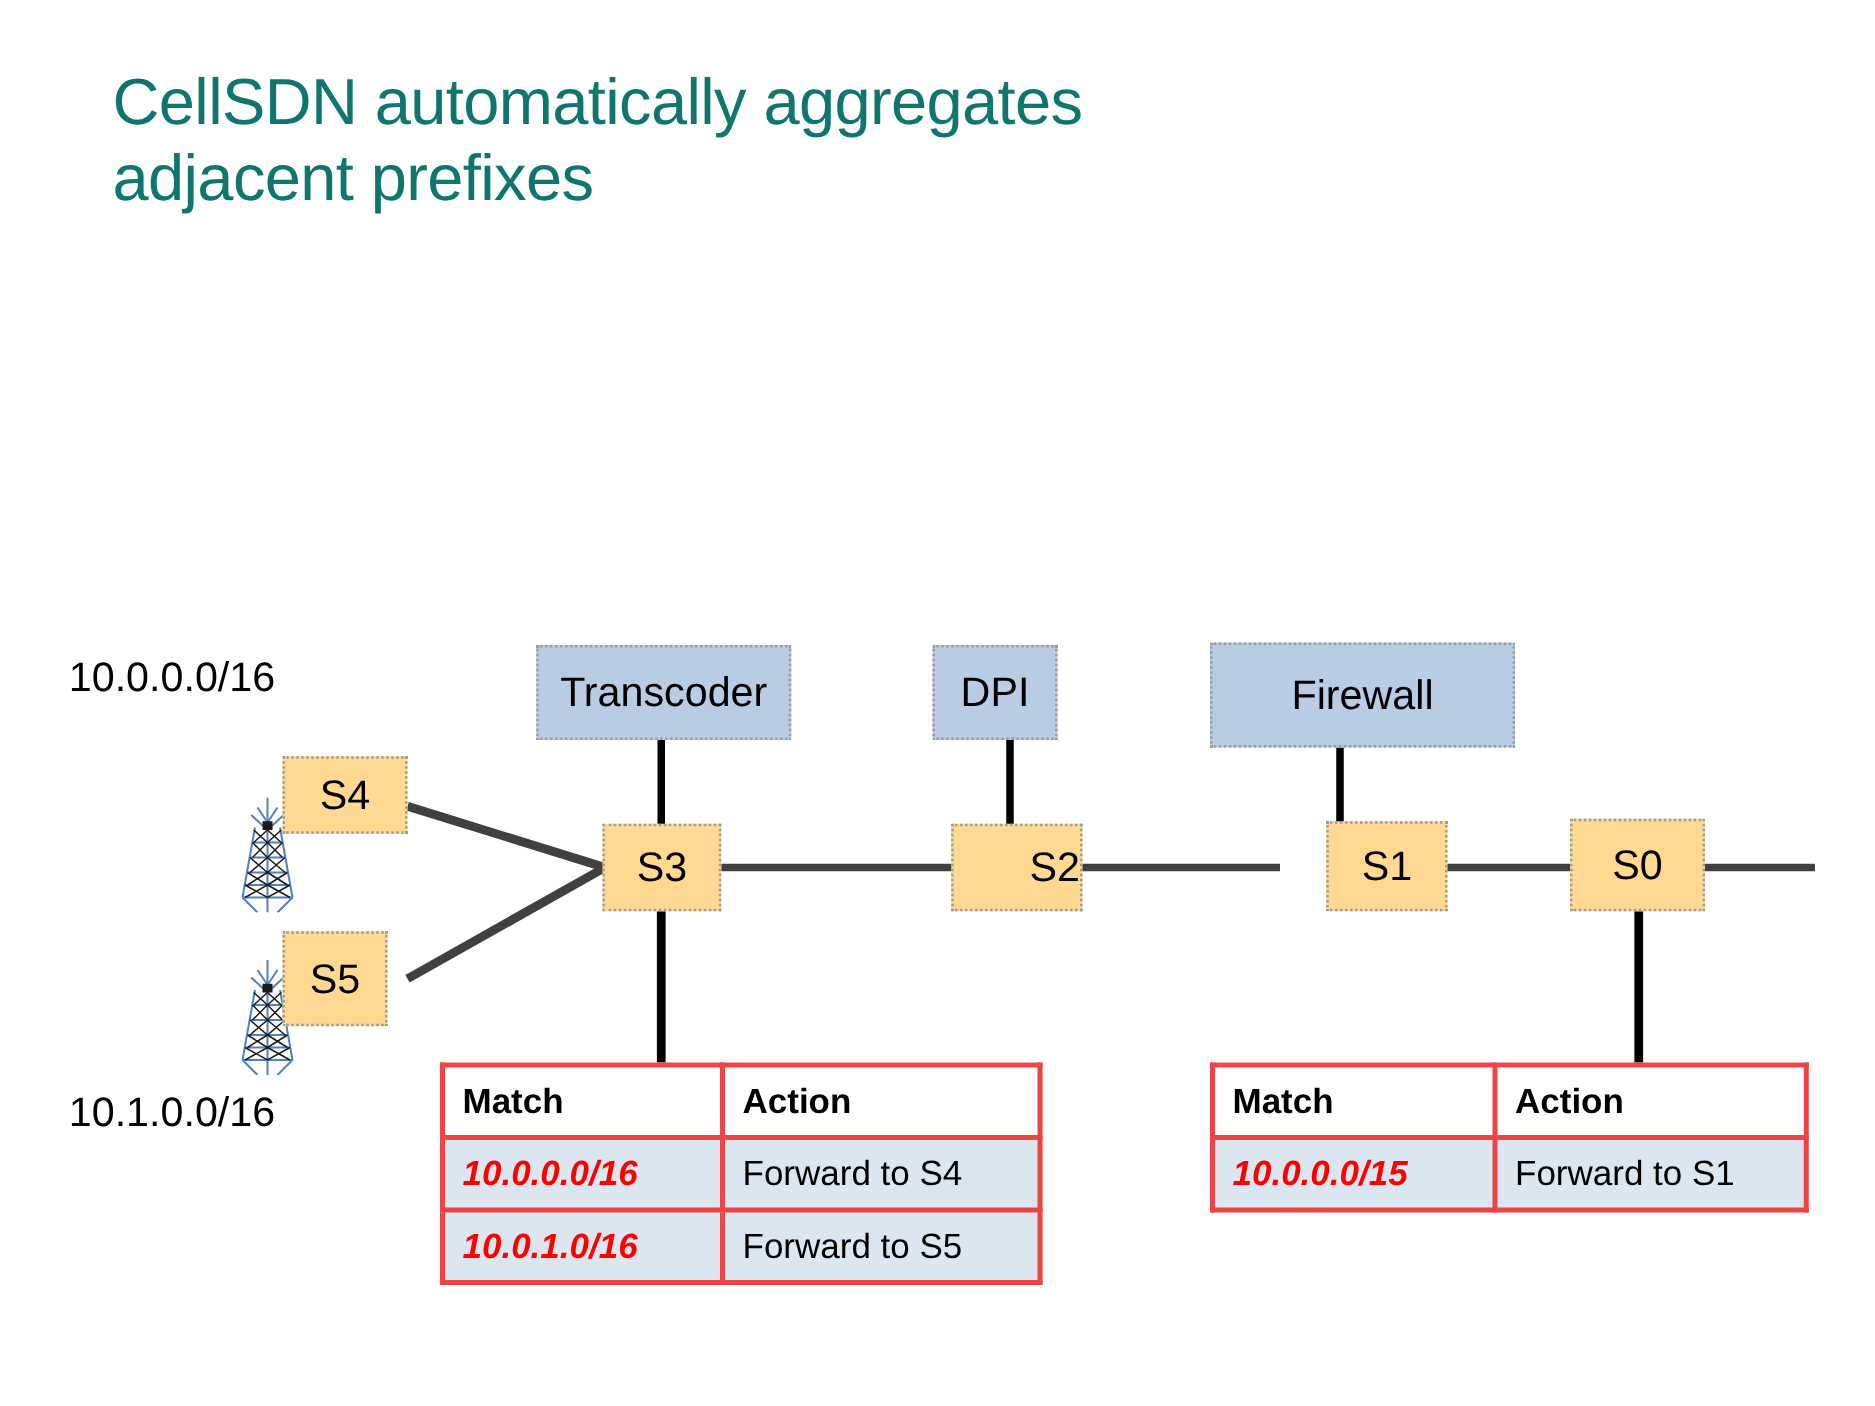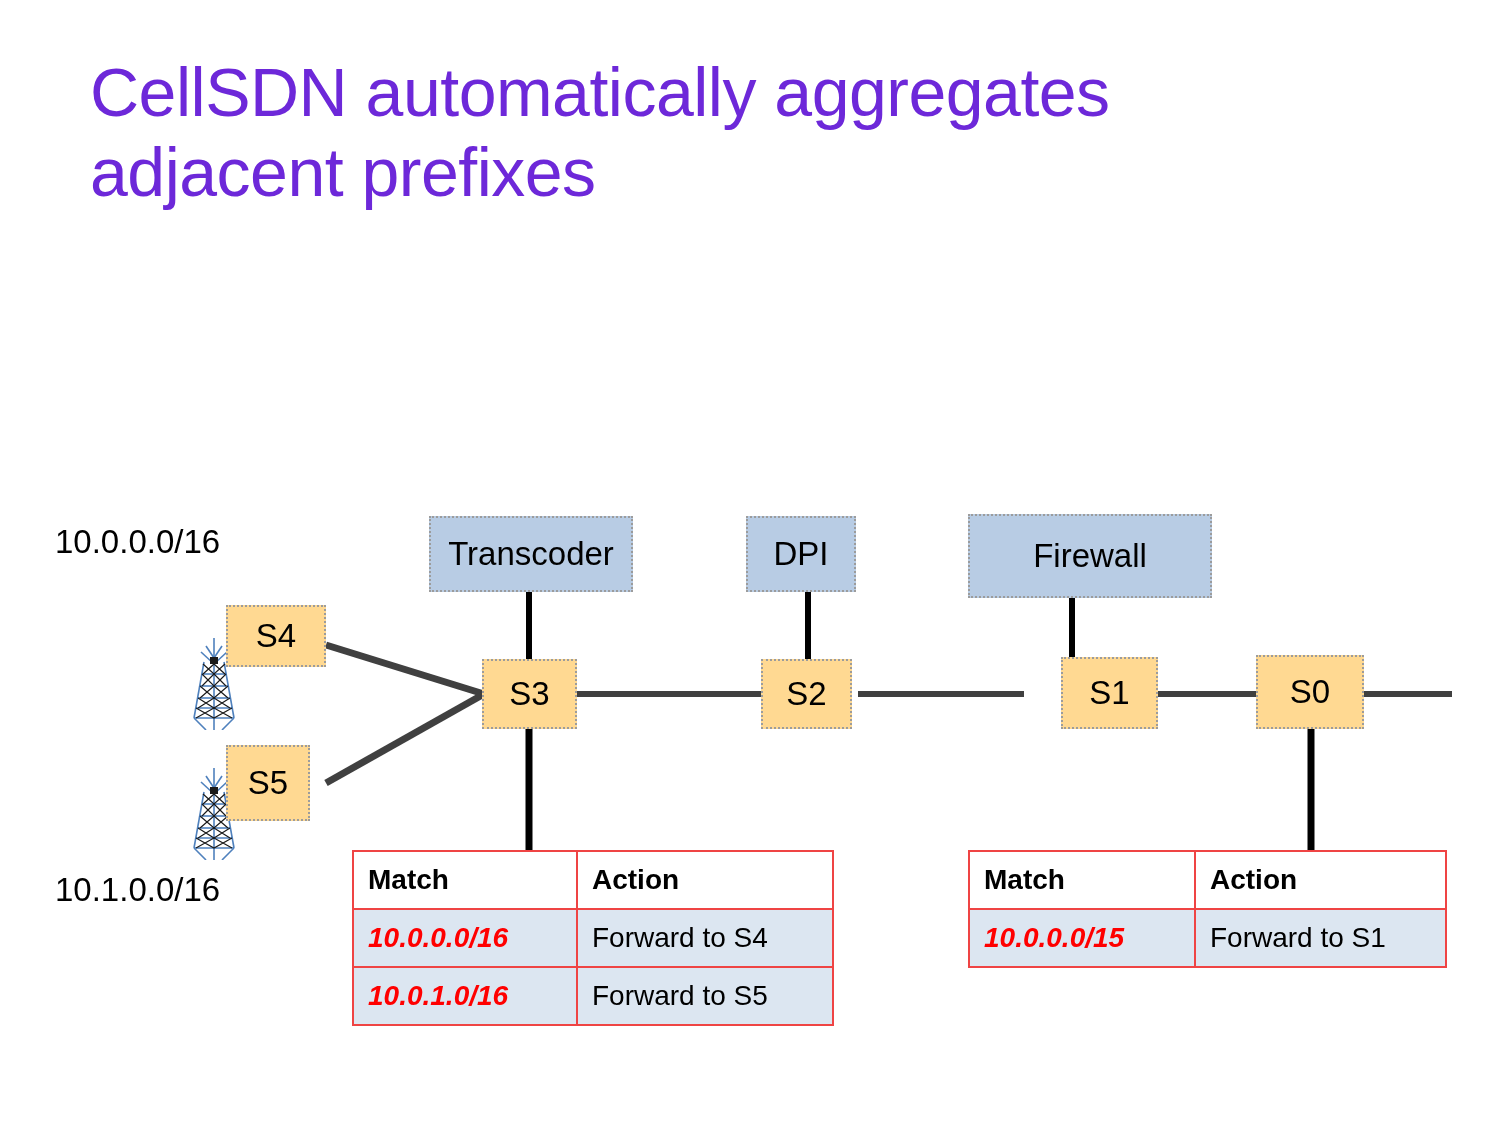--- a/index.html
+++ b/index.html
@@ -18,25 +18,25 @@
     background: #ffffff;
     overflow: hidden;
   }
 
   
   .slide-title {
     position: absolute;
     left: 90px;
     top: 52px;
     width: 1240px;
-    font-size: 68px;
+    font-size: 52px;
     line-height: 1.18;
     font-weight: 400;
     letter-spacing: -0.5px;
-    color: #6d28d9;
+    color: #0f766e;
     white-space: pre-line;
   }
 
   
   .prefix-label {
     position: absolute;
     font-size: 33px;
     color: #000000;
     white-space: nowrap;
   }
@@ -83,21 +83,21 @@
 
   
   .flow-table {
     position: absolute;
     border-collapse: collapse;
     table-layout: fixed;
     background: #ffffff;
   }
   .flow-table th,
   .flow-table td {
-    border: 2px solid #ef4444;
+    border: 4px solid #ef4444;
     height: 58px;
     padding: 0 14px;
     font-size: 28px;
     text-align: left;
     vertical-align: middle;
     box-sizing: border-box;
   }
   .flow-table th {
     background: #ffffff;
     font-weight: bold;
@@ -198,37 +198,37 @@
       <path d="M14 48 L28 60 L42 48 M14 60 L28 48 M42 60 L28 48"></path>
       <path d="M12 60 L28 70 L44 60 M12 70 L28 60 M44 70 L28 60"></path>
       <path d="M10 70 L28 80 L46 70 M10 80 L28 70 M46 80 L28 70"></path>
     </g>
     <rect x="24" y="19" width="8" height="7" fill="#1a1a1a"></rect>
   </svg>
 
   <div class="node middlebox" style="left:429px; top:516px; width:204px; height:76px;">
     <span>Transcoder</span>
   </div>
-  <div class="node middlebox" style="left:746px; top:516px; width:110px; height:76px;">
+  <div class="node middlebox" style="left:746px; top:516px; width:100px; height:76px;">
     <span>DPI</span>
   </div>
   <div class="node middlebox" style="left:968px; top:514px; width:244px; height:84px;">
     <span>Firewall</span>
   </div>
 
   <div class="node switch" style="left:226px; top:605px; width:100px; height:62px;">
     <span>S4</span>
   </div>
   <div class="node switch" style="left:226px; top:745px; width:84px; height:76px;">
     <span>S5</span>
   </div>
   <div class="node switch" style="left:482px; top:659px; width:95px; height:70px;">
     <span>S3</span>
   </div>
-  <div class="node switch" style="left:761px; top:659px; width:91px; height:70px;">
+  <div class="node switch" style="left:761px; top:659px; width:105px; height:70px;justify-content:flex-end;">
     <span>S2</span>
   </div>
   <div class="node switch" style="left:1023px; top:657px; width:97px; height:72px;margin-left:38px;">
     <span>S1</span>
   </div>
   <div class="node switch" style="left:1256px; top:655px; width:108px; height:74px;">
     <span>S0</span>
   </div>
 
   <table class="flow-table" id="table-left">

